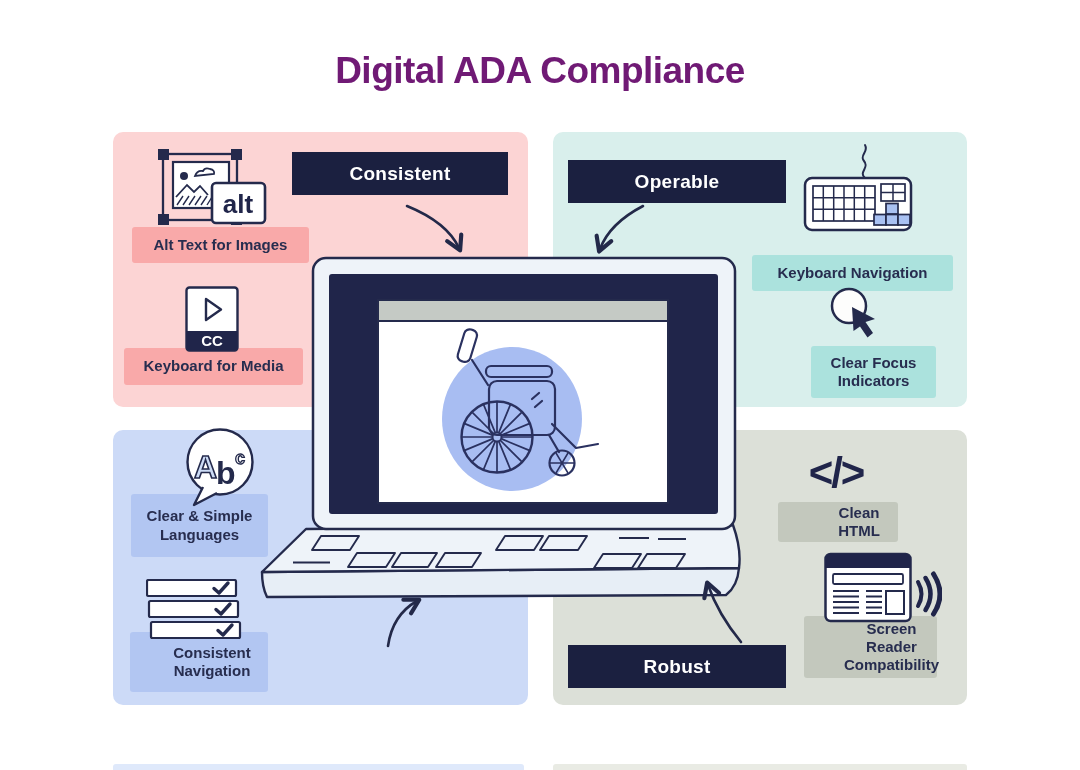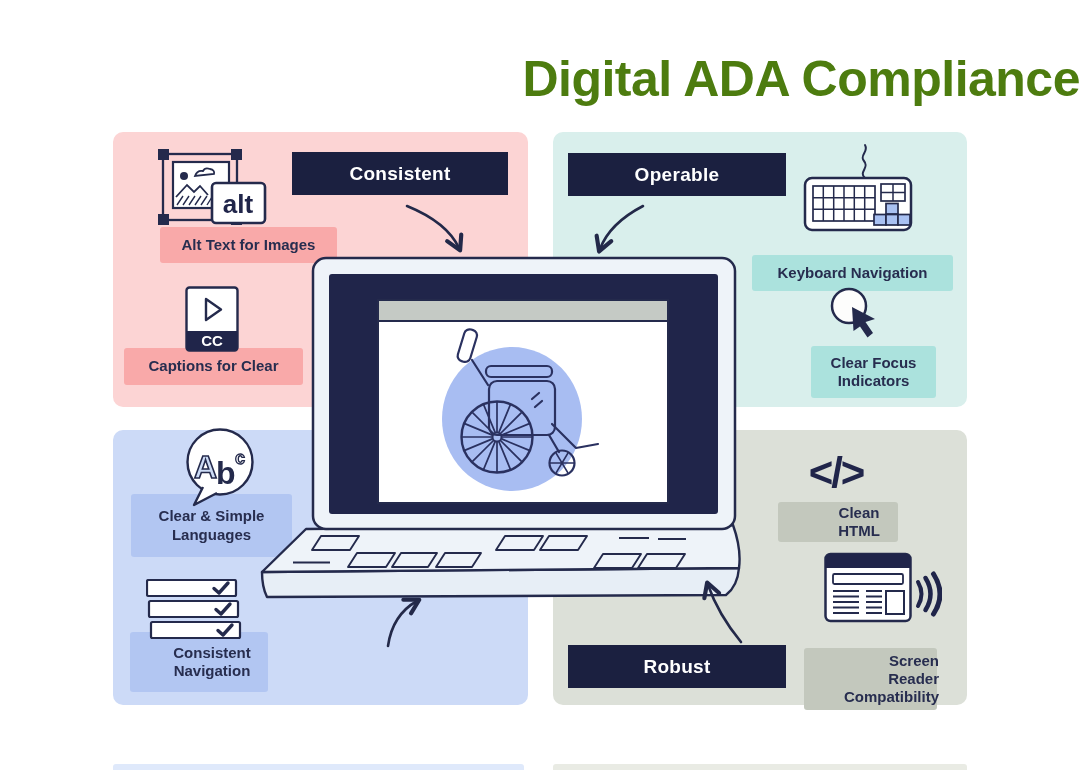--- a/index.html
+++ b/index.html
@@ -1,20 +1,20 @@
 <!DOCTYPE html>
 <html><head>
 <meta charset="utf-8">
 <style>
   html,body{margin:0;padding:0;background:#ffffff;}
   .page{position:relative;width:1080px;height:770px;background:#ffffff;overflow:hidden;
         font-family:"Liberation Sans","DejaVu Sans",sans-serif;}
   .abs{position:absolute;}
-  .title{left:0;top:50px;width:100%;text-align:right;font-size:50px;font-weight:800;
-         color:#4d7c0f;letter-spacing:-0.5px;z-index:1;}
+  .title{left:0;top:50px;width:100%;text-align:center;font-size:37px;font-weight:800;
+         color:#701a75;letter-spacing:-0.5px;z-index:1;}
   .quad{border-radius:10px;z-index:0;}
   .q-pink{background:#fcd4d4;}
   .q-teal{background:#d9efec;}
   .q-blue{background:#ccdaf7;}
   .q-gray{background:#dce0d8;}
   .banner{background:#1b2040;color:#ffffff;display:flex;align-items:center;justify-content:center;
           font-size:19px;font-weight:700;letter-spacing:0.3px;z-index:2;}
   .lbl{display:flex;align-items:center;justify-content:center;text-align:center;
        font-size:15px;font-weight:700;color:#272d4f;line-height:1.22;border-radius:3px;
        padding:2px 6px;box-sizing:border-box;z-index:1;}
@@ -37,31 +37,31 @@
   <div class="abs title">Digital ADA Compliance</div>
 
   <div class="abs quad q-pink" style="left:113px;top:132px;width:415px;height:275px;"></div>
   <div class="abs quad q-teal" style="left:553px;top:132px;width:414px;height:275px;"></div>
   <div class="abs quad q-blue" style="left:113px;top:430px;width:415px;height:275px;"></div>
   <div class="abs quad q-gray" style="left:553px;top:430px;width:414px;height:275px;"></div>
 
   <div class="footbar" style="left:113px;top:764px;width:411px;background:#dfe9fb;"></div>
   <div class="footbar" style="left:553px;top:764px;width:414px;background:#e9ebe4;"></div>
 
-  <div class="abs lbl lbl-pink" style="left:132px;top:227px;width:177px;height:36px;margin-left:28px;">Alt Text for Images</div>
-  <div class="abs lbl lbl-pink" style="left:124px;top:348px;width:179px;height:37px;">Captions for Clear</div>
+  <div class="abs lbl lbl-pink" style="left:132px;top:227px;width:177px;height:36px;">Alt Text for Images</div>
+  <div class="abs lbl lbl-pink" style="left:124px;top:348px;width:179px;height:37px;">Keyboard for Media</div>
   <div class="abs lbl lbl-teal" style="left:752px;top:237px;width:201px;height:36px;margin-top:18px;">Keyboard Navigation</div>
   <div class="abs lbl lbl-teal" style="left:811px;top:346px;width:125px;height:52px;">Clear Focus Indicators</div>
-  <div class="abs lbl lbl-blue" style="left:131px;top:494px;width:161px;height:63px;">Clear &amp; Simple Languages</div>
+  <div class="abs lbl lbl-blue" style="left:131px;top:494px;width:137px;height:63px;">Clear &amp; Simple Languages</div>
   <div class="abs lbl lbl-blue" style="left:130px;top:632px;width:138px;height:60px;padding-left:32px;">Consistent Navigation</div>
   <div class="abs lbl lbl-gray" style="left:778px;top:502px;width:120px;height:40px;">Clean HTML</div>
-  <div class="abs lbl lbl-gray" style="left:804px;top:648px;width:133px;height:62px;text-align:right;">Screen Reader Compatibility</div>
+  <div class="abs lbl lbl-gray" style="left:804px;top:616px;width:133px;height:62px;">Screen Reader Compatibility</div>
 
   <div class="abs banner" style="left:292px;top:152px;width:216px;height:43px;">Consistent</div>
-  <div class="abs banner" style="left:568px;top:153px;width:218px;height:43px;">Operable</div>
+  <div class="abs banner" style="left:568px;top:160px;width:218px;height:43px;">Operable</div>
   <div class="abs banner" style="left:568px;top:645px;width:218px;height:43px;text-align:center;">Robust</div>
 
   <svg class="abs icon" style="left:150px;top:145px;" width="118" height="86" viewBox="0 0 118 86">
     <rect x="13" y="9" width="74" height="66" fill="none" stroke="#242a4c" stroke-width="2.3"></rect>
     <g fill="#242a4c">
       <rect x="8" y="4" width="11" height="11"></rect>
         <rect x="81" y="4" width="11" height="11"></rect>
       <rect x="8" y="69" width="11" height="11"></rect>
         <rect x="81" y="69" width="11" height="11"></rect>
     </g>

